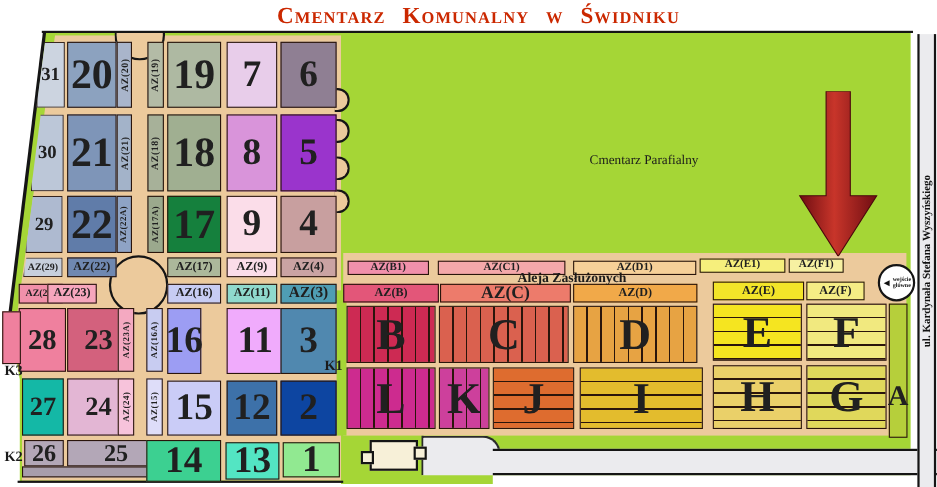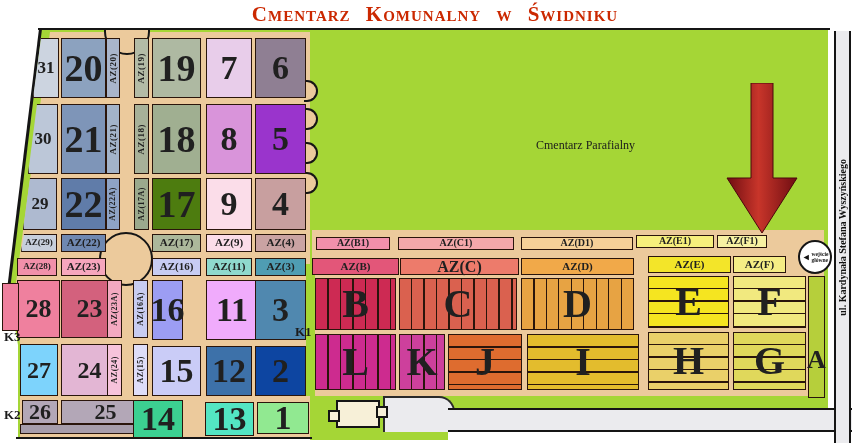--- a/index.html
+++ b/index.html
@@ -122,21 +122,21 @@
       </div>
       <div class="sec" style="left: 61px; top: 178px; width: 45px; height: 52px; background: rgb(96, 124, 169);">
         <span class="lab" style="font-size: 38px;">22</span>
       </div>
       <div class="sec" style="left: 106px; top: 178px; width: 14px; height: 52px; background: rgb(142, 163, 197);">
         <span class="vlab" style="font-size: 8px;">AZ(22A)</span>
       </div>
       <div class="sec" style="left: 134px; top: 178px; width: 15px; height: 52px; background: rgb(155, 169, 141);">
         <span class="vlab" style="font-size: 8px;">AZ(17A)</span>
       </div>
-      <div class="sec" style="left: 152px; top: 178px; width: 49px; height: 52px; background: #4d7c0f;">
+      <div class="sec" style="left: 152px; top: 178px; width: 49px; height: 52px; background: #15803d;">
         <span class="lab" style="font-size: 38px;">17</span>
       </div>
       <div class="sec" style="left: 206px; top: 178px; width: 46px; height: 52px; background: rgb(251, 221, 233);">
         <span class="lab" style="font-size: 34px;">9</span>
       </div>
       <div class="sec" style="left: 255px; top: 178px; width: 51px; height: 52px; background: rgb(200, 159, 159);">
         <span class="lab" style="font-size: 34px;">4</span>
       </div>
       <div class="sec" style="left: 21px; top: 234px; width: 36px; height: 18px; background: rgb(199, 207, 220); clip-path: polygon(3px 0px, 100% 0px, 100% 100%, 0px 100%);">
         <span class="lab" style="font-size: 9px;">AZ(29)</span>
@@ -149,31 +149,31 @@
       </div>
       <div class="sec" style="left: 206px; top: 234px; width: 46px; height: 18px; background: rgb(251, 221, 233);">
         <span class="lab" style="font-size: 11px;">AZ(9)</span>
       </div>
       <div class="sec" style="left: 255px; top: 234px; width: 51px; height: 18px; background: rgb(202, 163, 163);">
         <span class="lab" style="font-size: 11px;">AZ(4)</span>
       </div>
       <div class="sec" style="left: 17px; top: 258px; width: 40px; height: 18px; background: rgb(241, 144, 170);">
         <span class="lab" style="font-size: 9px;">AZ(28)</span>
       </div>
-      <div class="sec" style="left: 61px; top: 258px; width: 45px; height: 18px; background: rgb(246, 166, 189);">
+      <div class="sec" style="left: 43px; top: 258px; width: 45px; height: 18px; background: rgb(246, 166, 189);">
         <span class="lab" style="font-size: 11px;">AZ(23)</span>
       </div>
       <div class="sec" style="left: 152px; top: 258px; width: 49px; height: 18px; background: rgb(199, 204, 243);">
         <span class="lab" style="font-size: 11px;">AZ(16)</span>
       </div>
       <div class="sec" style="left: 206px; top: 258px; width: 46px; height: 18px; background: rgb(143, 217, 205);">
         <span class="lab" style="font-size: 11px;">AZ(11)</span>
       </div>
       <div class="sec" style="left: 255px; top: 258px; width: 51px; height: 18px; background: rgb(79, 157, 179);">
-        <span class="lab" style="font-size: 11px;">AZ(3)</span>
+        <span class="lab" style="font-size: 14px;">AZ(3)</span>
       </div>
       <div class="sec" style="left: 17px; top: 280px; width: 43px; height: 58px; background: rgb(239, 128, 158);">
         <span class="lab" style="font-size: 26px;">28</span>
       </div>
       <div class="sec" style="left: 2px; top: 283px; width: 17px; height: 48px; background: rgb(239, 128, 158);">
         <span class="lab" style="font-size: 10px;"></span>
       </div>
       <div class="sec" style="left: 61px; top: 280px; width: 57px; height: 58px; background: rgb(211, 97, 125);">
         <span class="lab" style="font-size: 26px;">23</span>
       </div>
@@ -185,21 +185,21 @@
       </div>
       <div class="sec" style="left: 152px; top: 280px; width: 31px; height: 60px; background: rgb(156, 157, 243);">
         <span class="lab" style="font-size: 34px;">16</span>
       </div>
       <div class="sec" style="left: 206px; top: 280px; width: 52px; height: 60px; background: #f0abfc;">
         <span class="lab" style="font-size: 34px;">11</span>
       </div>
       <div class="sec" style="left: 255px; top: 280px; width: 51px; height: 60px; background: rgb(80, 136, 175);">
         <span class="lab" style="font-size: 34px;">3</span>
       </div>
-      <div class="sec" style="left: 20px; top: 344px; width: 38px; height: 52px; background: #7dd3fc;">
+      <div class="sec" style="left: 20px; top: 344px; width: 38px; height: 52px; background: #14b8a6;">
         <span class="lab" style="font-size: 24px;">27</span>
       </div>
       <div class="sec" style="left: 61px; top: 344px; width: 57px; height: 52px; background: rgb(227, 182, 212);">
         <span class="lab" style="font-size: 24px;">24</span>
       </div>
       <div class="sec" style="left: 107px; top: 344px; width: 15px; height: 52px; background: rgb(247, 195, 219);">
         <span class="vlab" style="font-size: 8px;">AZ(24)</span>
       </div>
       <div class="sec" style="left: 133px; top: 344px; width: 15px; height: 52px; background: rgb(222, 221, 249);">
         <span class="vlab" style="font-size: 8px;">AZ(15)</span>
@@ -215,21 +215,21 @@
       </div>
       <div class="sec" style="left: 22px; top: 400px; width: 36px; height: 24px; background: rgb(179, 167, 183);">
         <span class="lab" style="font-size: 22px;">26</span>
       </div>
       <div class="sec" style="left: 61px; top: 400px; width: 89px; height: 24px; background: rgb(179, 167, 183);">
         <span class="lab" style="font-size: 22px;">25</span>
       </div>
       <div class="sec" style="left: 20px; top: 424px; width: 130px; height: 10px; background: rgb(167, 157, 171);">
         <span class="lab" style="font-size: 10px;"></span>
       </div>
-      <div class="sec" style="left: 133px; top: 400px; width: 50px; height: 38px; background: rgb(60, 208, 145);">
+      <div class="sec" style="left: 133px; top: 400px; width: 68px; height: 38px; background: rgb(60, 208, 145);">
         <span class="lab" style="font-size: 34px;">14</span>
       </div>
       <div class="sec" style="left: 205px; top: 402px; width: 49px; height: 34px; background: rgb(83, 229, 195);">
         <span class="lab" style="font-size: 34px; text-align: center;">13</span>
       </div>
       <div class="sec" style="left: 257px; top: 402px; width: 52px; height: 32px; background: rgb(145, 233, 145);">
         <span class="lab" style="font-size: 34px;">1</span>
       </div>
       <div class="sec" style="left: 316px; top: 237px; width: 74px; height: 13px; background: rgb(241, 144, 171);">
         <span class="lab" style="font-size: 10px;">AZ(B1)</span>
@@ -325,17 +325,18 @@
           <stop offset="0" id="ag-s1" stop-color="#6f0d12"></stop>
           <stop offset="0.45" id="ag-s2" stop-color="#c8352a"></stop>
           <stop offset="1" id="ag-s3" stop-color="#6f0d12"></stop>
         </linearGradient>
       </defs>
       <polygon points="24,0 46,0 46,95 70,95 35,150 0,95 24,95" fill="url(#ag)" stroke="#4a080c" stroke-width="1"></polygon>
     </svg>
   </div>
 
   <div class="abs maplabel" id="parish-label">Cmentarz Parafialny</div>
+  <div class="abs maplabel" id="aleja-label">Aleja Zasłużonych</div>
   <div class="abs maplabel gate" style="left:295px;top:324px">K1</div>
   <div class="abs maplabel gate" style="left:4px;top:329px">K3</div>
   <div class="abs maplabel gate" style="left:4px;top:407px">K2</div>
 
 </div>
 
 </body></html>

